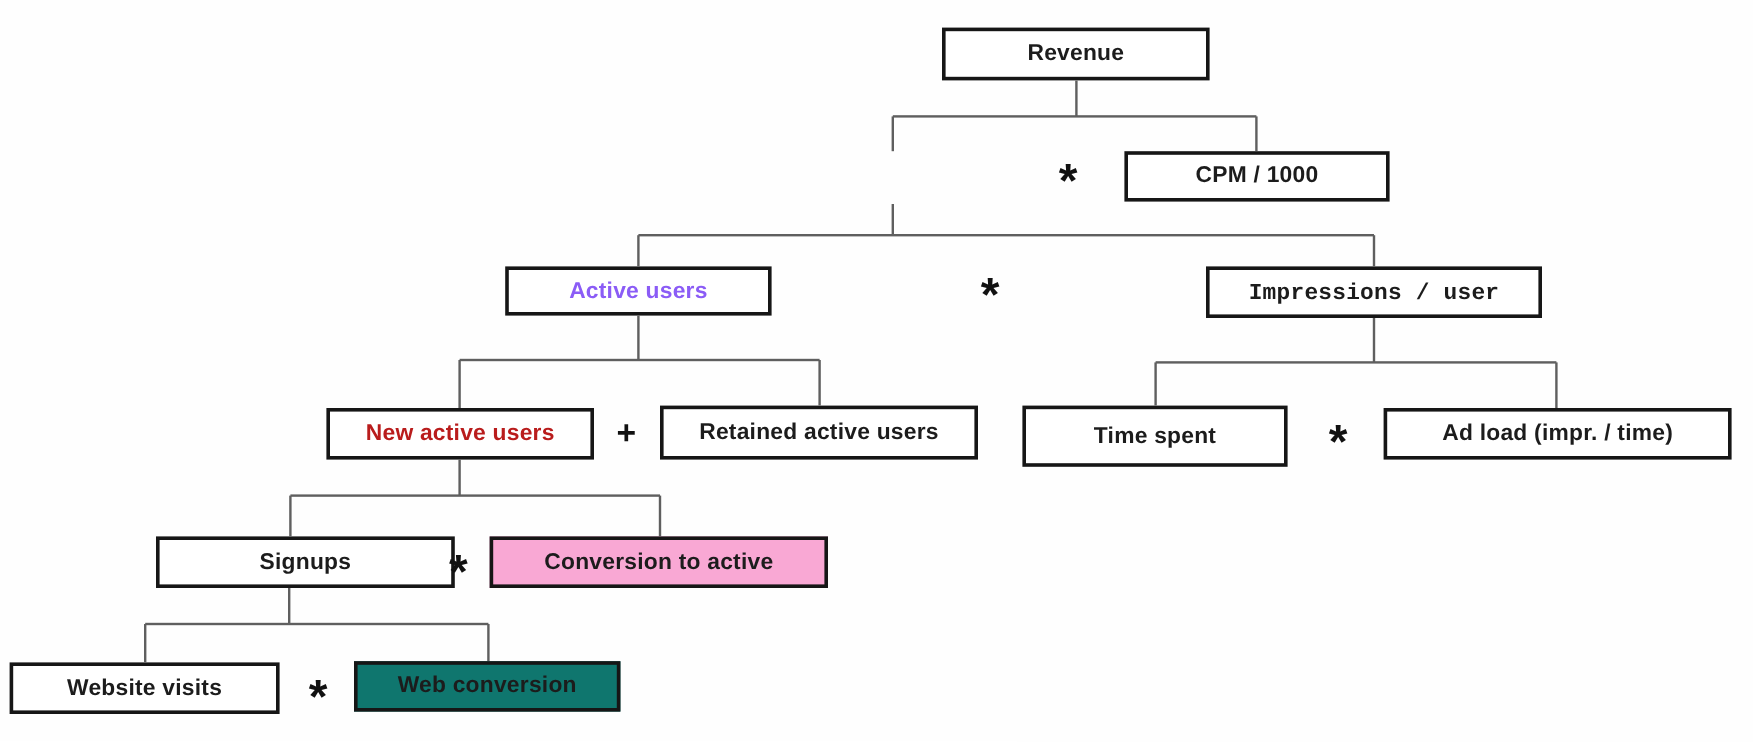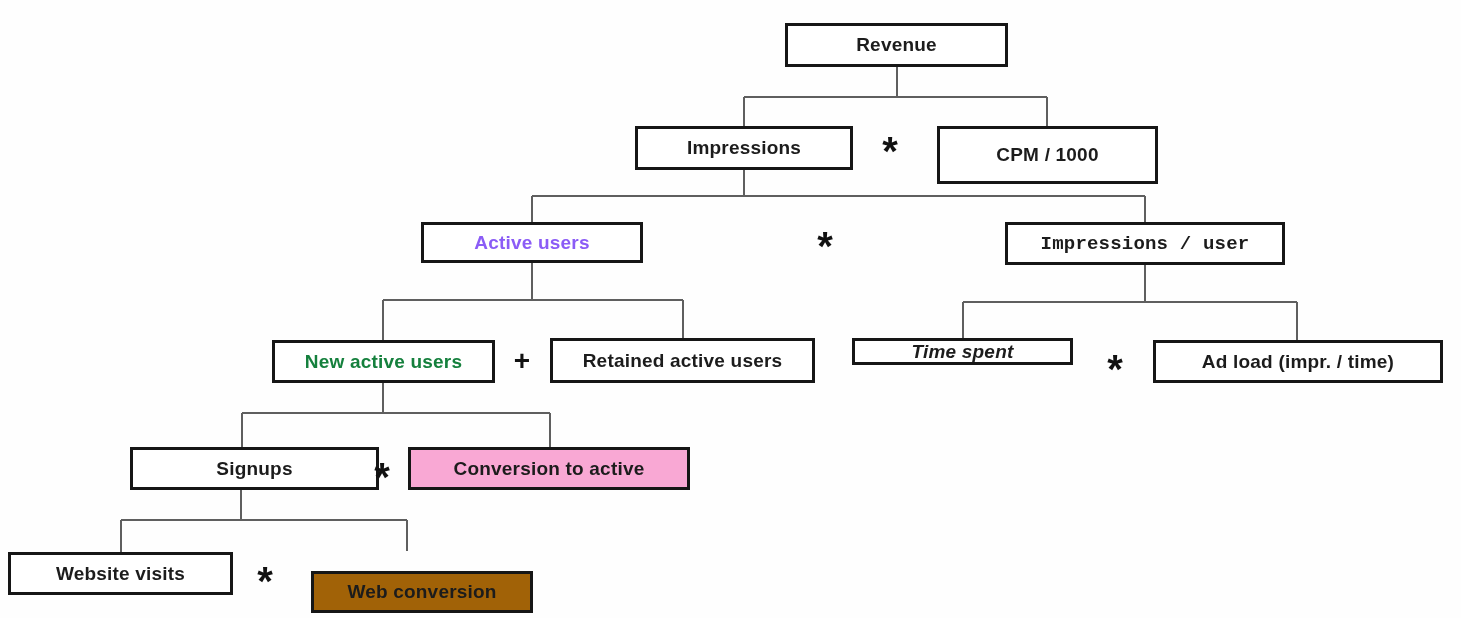--- a/index.html
+++ b/index.html
@@ -76,54 +76,51 @@
     <div class="line" style="background: rgb(95, 95, 95); left: 242px; top: 412px; width: 308px; height: 2px;"></div>
     <div class="line" style="background: rgb(95, 95, 95); left: 241px; top: 413px; width: 2px; height: 34px;"></div>
     <div class="line" style="background: rgb(95, 95, 95); left: 549px; top: 413px; width: 2px; height: 34px;"></div>
     <div class="line" style="background: rgb(95, 95, 95); left: 240px; top: 490px; width: 2px; height: 30px;"></div>
     <div class="line" style="background: rgb(95, 95, 95); left: 121px; top: 519px; width: 286px; height: 2px;"></div>
     <div class="line" style="background: rgb(95, 95, 95); left: 120px; top: 520px; width: 2px; height: 32px;"></div>
     <div class="line" style="background: rgb(95, 95, 95); left: 406px; top: 520px; width: 2px; height: 31px;"></div>
     <div class="node" style="left: 785px; top: 23px; width: 223px; height: 44px; border-color: rgb(22, 22, 22); background: rgb(255, 255, 255);">
       <span class="node-label" style="color: rgb(28, 28, 28);">Revenue</span>
     </div>
-    <div class="node" style="left: 635px; top: 126px; width: 218px; height: 44px; border-color: rgb(22, 22, 22); background: rgb(255, 255, 255);">
-      <span class="node-label" style="color: rgb(28, 28, 28);">Impressions</span>
-    </div>
-    <div class="node" style="left: 937px; top: 126px; width: 221px; height: 58px; border-color: rgb(22, 22, 22); background: rgb(255, 255, 255);">
+    <div class="node" style="left: 937px; top: 126px; width: 221px; height: 42px; border-color: rgb(22, 22, 22); background: rgb(255, 255, 255);">
       <span class="node-label" style="color: rgb(28, 28, 28);">CPM / 1000</span>
     </div>
     <div class="node" style="left: 421px; top: 222px; width: 222px; height: 41px; border-color: rgb(22, 22, 22); background: rgb(255, 255, 255);">
       <span class="node-label" style="color: #8b5cf6;">Active users</span>
     </div>
     <div class="node" style="left: 1005px; top: 222px; width: 280px; height: 43px; border-color: rgb(22, 22, 22); background: rgb(255, 255, 255);">
       <span class="node-label" style="color: rgb(28, 28, 28); font-family: Liberation Mono, monospace;">Impressions / user</span>
     </div>
     <div class="node" style="left: 272px; top: 340px; width: 223px; height: 43px; border-color: rgb(22, 22, 22); background: rgb(255, 255, 255);">
-      <span class="node-label" style="color: #15803d;">New active users</span>
+      <span class="node-label" style="color: #b91c1c;">New active users</span>
     </div>
     <div class="node" style="left: 550px; top: 338px; width: 265px; height: 45px; border-color: rgb(22, 22, 22); background: rgb(255, 255, 255); text-align: center;">
       <span class="node-label" style="color: rgb(28, 28, 28);">Retained active users</span>
     </div>
-    <div class="node" style="left: 852px; top: 338px; width: 221px; height: 27px; border-color: rgb(22, 22, 22); background: rgb(255, 255, 255); font-style: italic;">
+    <div class="node" style="left: 852px; top: 338px; width: 221px; height: 51px; border-color: rgb(22, 22, 22); background: rgb(255, 255, 255);">
       <span class="node-label" style="color: rgb(28, 28, 28);">Time spent</span>
     </div>
     <div class="node" style="left: 1153px; top: 340px; width: 290px; height: 43px; border-color: rgb(22, 22, 22); background: rgb(255, 255, 255);">
       <span class="node-label" style="color: rgb(28, 28, 28);">Ad load (impr. / time)</span>
     </div>
     <div class="node" style="left: 130px; top: 447px; width: 249px; height: 43px; border-color: rgb(22, 22, 22); background: rgb(255, 255, 255);">
       <span class="node-label" style="color: rgb(28, 28, 28);">Signups</span>
     </div>
     <div class="node" style="left: 408px; top: 447px; width: 282px; height: 43px; border-color: rgb(22, 22, 22); background: #f9a8d4;">
       <span class="node-label" style="color: rgb(28, 28, 28);">Conversion to active</span>
     </div>
     <div class="node" style="left: 8px; top: 552px; width: 225px; height: 43px; border-color: rgb(22, 22, 22); background: rgb(255, 255, 255);">
       <span class="node-label" style="color: rgb(28, 28, 28);">Website visits</span>
     </div>
-    <div class="node" style="left: 295px; top: 571px; width: 222px; height: 42px; border-color: rgb(22, 22, 22); background: #a16207; margin-left: 16px;">
+    <div class="node" style="left: 295px; top: 551px; width: 222px; height: 42px; border-color: rgb(22, 22, 22); background: #0f766e;">
       <span class="node-label" style="color: rgb(28, 28, 28);">Web conversion</span>
     </div>
     <span class="op op-times" style="left: 890px; top: 145px;">*</span>
     <span class="op op-times" style="left: 825px; top: 240px;">*</span>
     <span class="op op-plus" style="left: 522px; top: 360px;">+</span>
     <span class="op op-times" style="left: 1115px; top: 363px;">*</span>
     <span class="op op-times" style="left: 382px; top: 471px;">*</span>
     <span class="op op-times" style="left: 265px; top: 575px;">*</span>
   </div>
 

